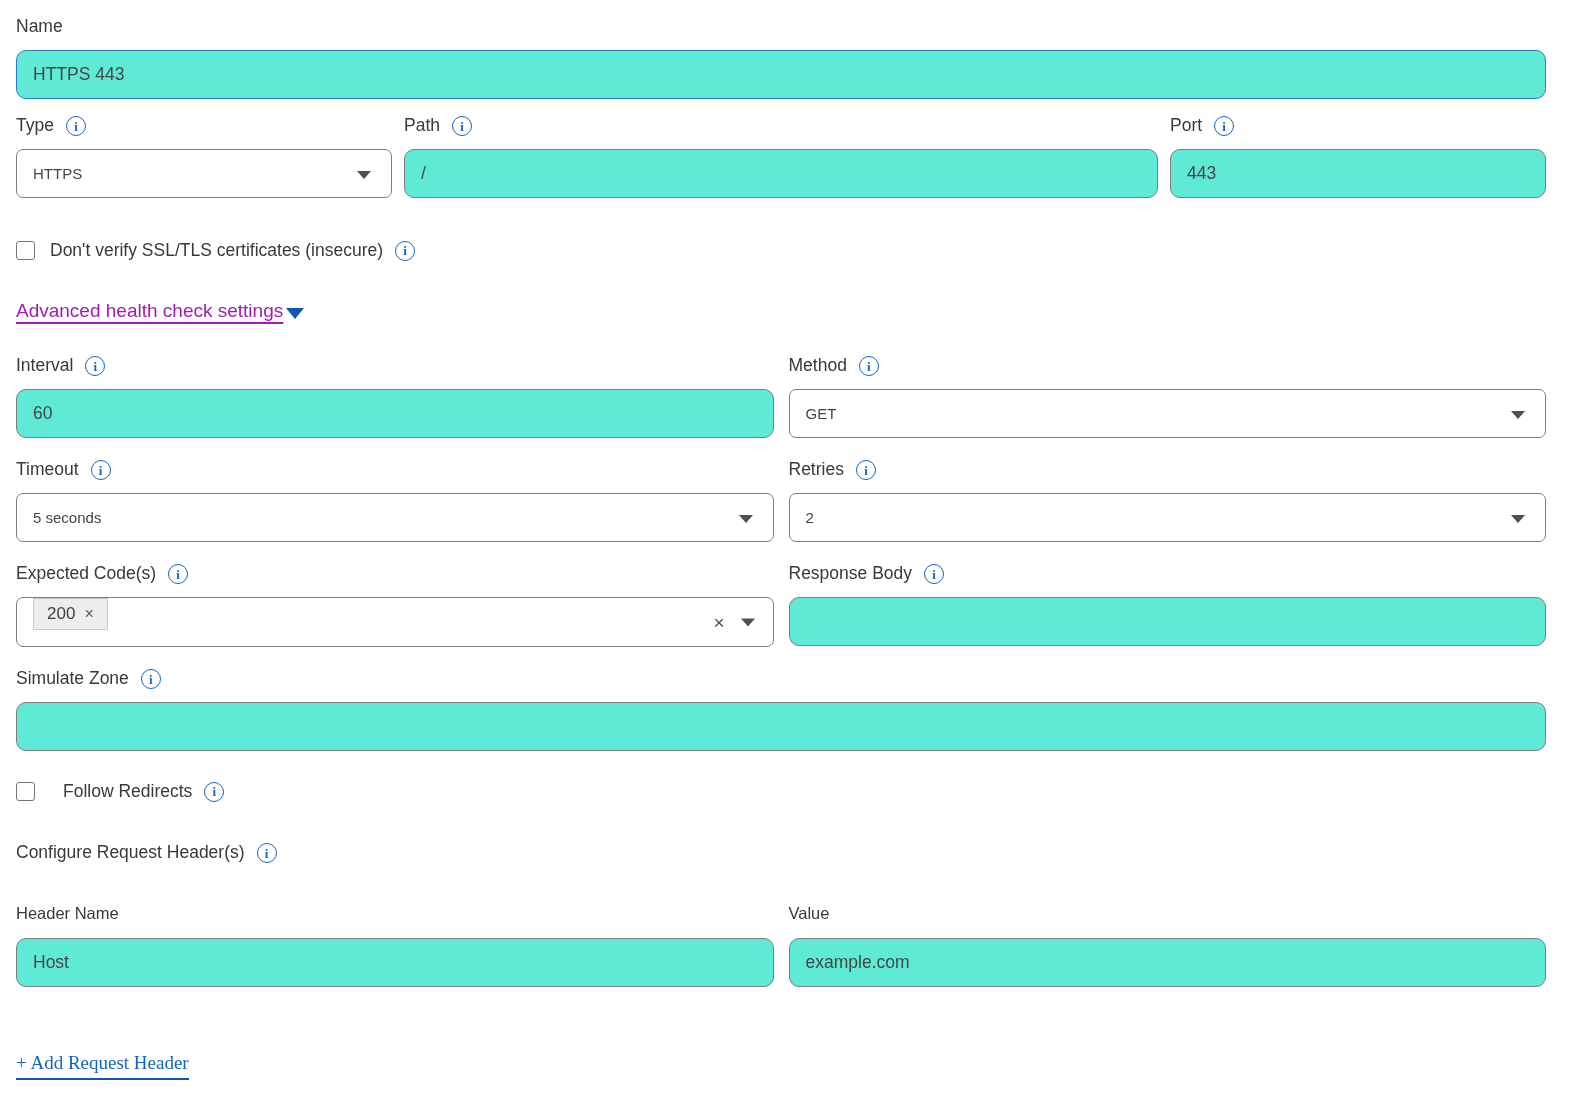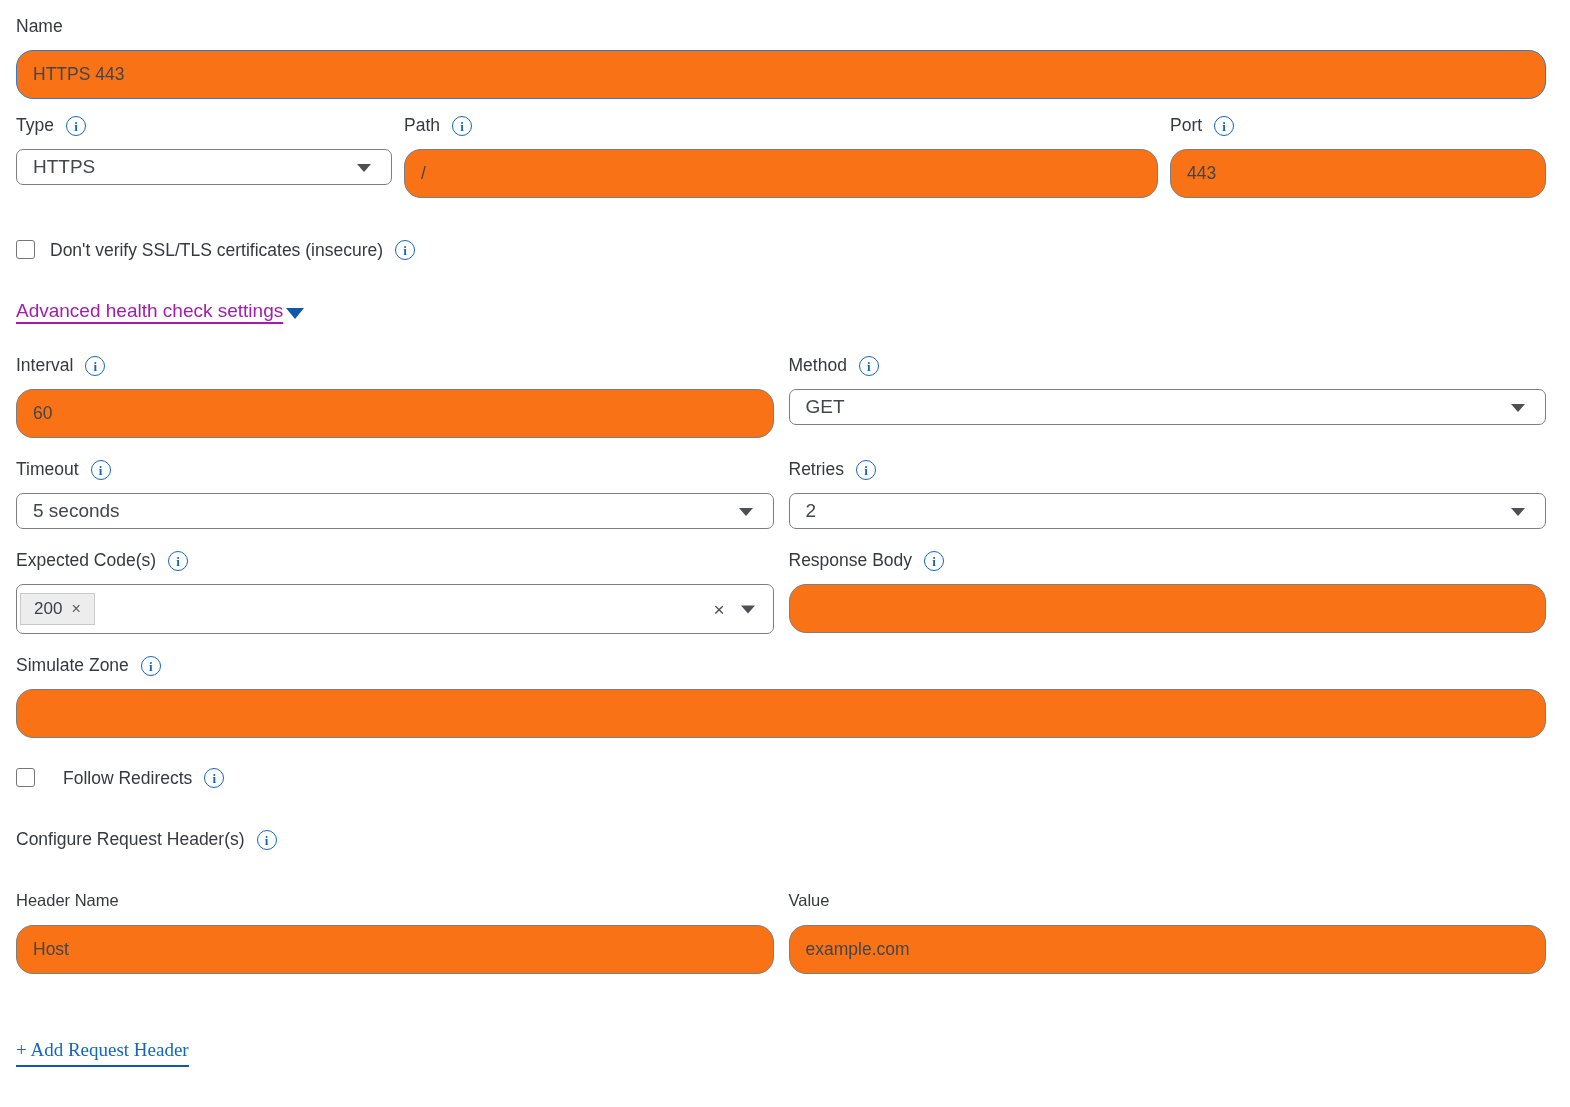--- a/index.html
+++ b/index.html
@@ -37,38 +37,38 @@
     font-weight: bold;
     line-height: 1;
     flex: none;
     cursor: pointer;
   }
   .text-input {
     display: block;
     width: 100%;
     height: 49px;
     border: 1.4px solid #7e7e7e;
-    border-radius: 17px;
+    border-radius: 10px;
     padding: 0 16px;
     font-family: "Liberation Sans", sans-serif;
     font-size: 17.5px;
     color: #42464a;
-    background: #f97316;
+    background: #5eead4;
     outline: none;
   }
   .text-input.focused { border: 1.6px solid #2e7cd0; }
   .selectbox {
     position: relative;
     display: flex;
     align-items: center;
-    height: 36px;
+    height: 49px;
     border: 1.4px solid #7e7e7e;
     border-radius: 7px;
     padding: 0 44px 0 16px;
-    font-size: 19px;
+    font-size: 15px;
     color: #42464a;
     background: #fff;
     cursor: pointer;
   }
   .caret {
     position: absolute;
     right: 20px;
     top: 50%;
     margin-top: -3px;
     width: 0; height: 0;
@@ -82,20 +82,21 @@
     column-gap: 12px;
     margin-top: 16px;
   }
   .row-2col {
     display: grid;
     grid-template-columns: 1fr 1fr;
     column-gap: 15px;
   }
   .checkbox-row {
     display: flex;
+    align-items: center;
     margin-top: 42px;
     font-size: 17.5px;
   }
   .checkbox {
     width: 19px;
     height: 19px;
     border: 1.6px solid #767676;
     border-radius: 3px;
     background: #fff;
     flex: none;
@@ -122,25 +123,25 @@
     border-right: 9px solid transparent;
     border-top: 11px solid #1258a8;
     margin-left: 3px;
     margin-top: 4px;
   }
   .adv-grid { margin-top: 33px; }
   .adv-grid .field { margin-bottom: 21px; }
   .multiselect {
     position: relative;
     display: flex;
-    align-items: center;
+    align-items: flex-start;
     height: 50px;
     border: 1.4px solid #7e7e7e;
     border-radius: 7px;
-    padding: 0 88px 0 3px;
+    padding: 0 88px 0 16px;
     background: #fff;
     cursor: text;
   }
   .tag {
     display: inline-flex;
     align-items: center;
     gap: 9px;
     background: #ededed;
     border: 1px solid #c9c9c9;
     padding: 5px 13px;

